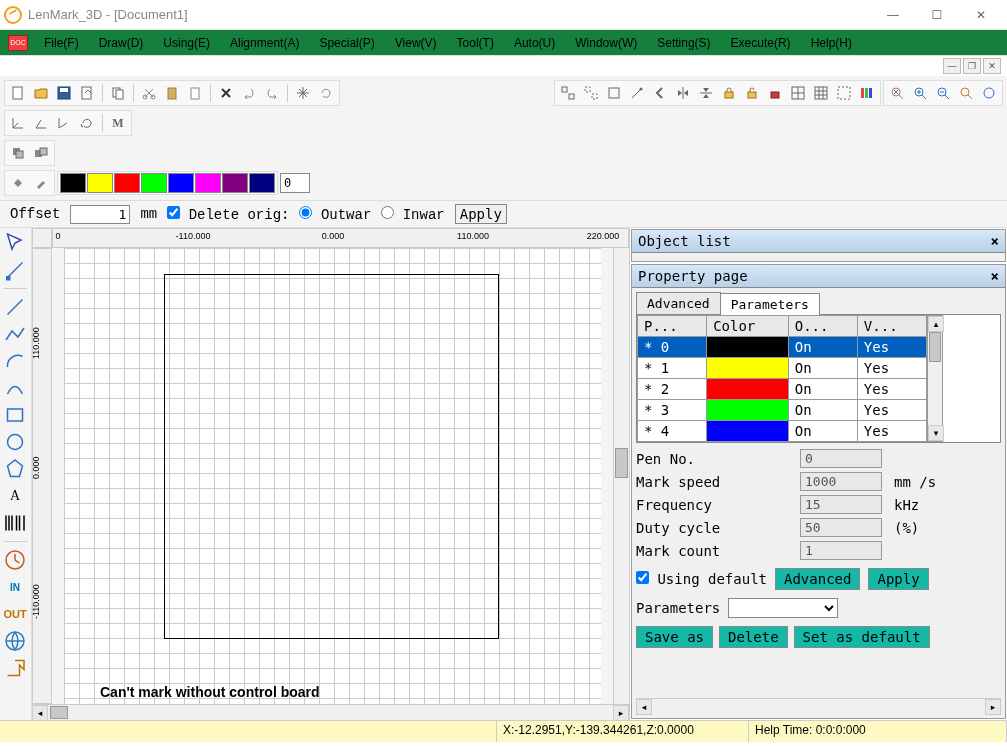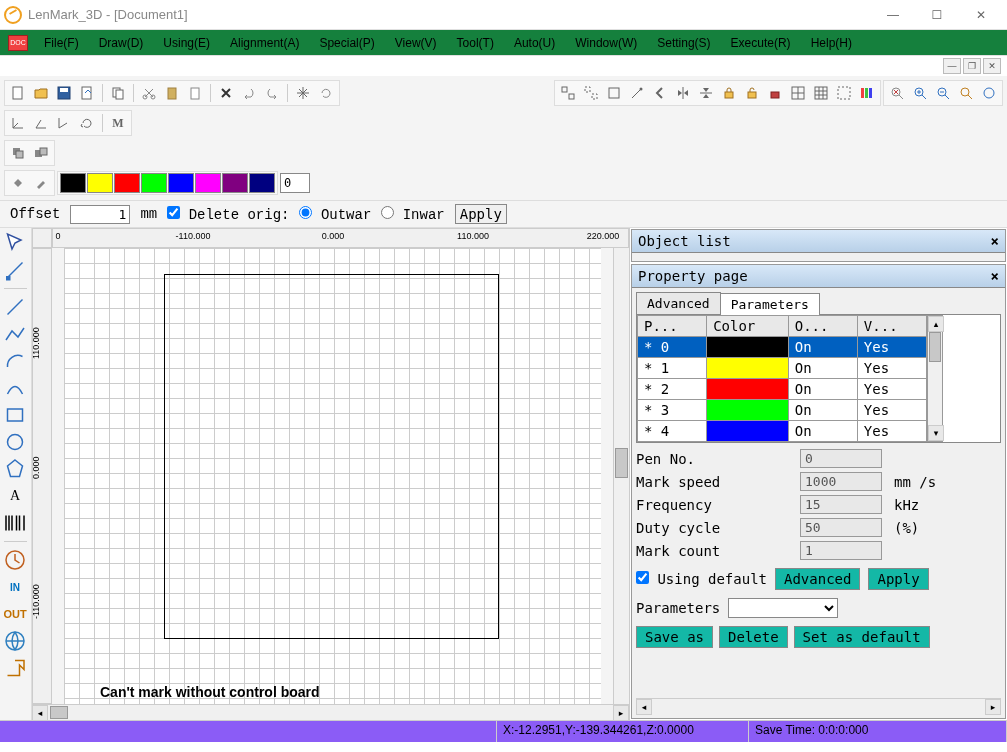--- a/index.html
+++ b/index.html
@@ -90,21 +90,21 @@
 .prop-grid { display: grid; grid-template-columns: 160px 90px 50px; gap: 4px 4px; align-items: center; font-family: monospace; font-size: 14px; margin-top: 6px; }
 .prop-grid input[type=text] { border: 1px solid #999; background: #e8e8e8; padding: 1px 4px; font-family: monospace; font-size: 13px; width: 82px; color: #555; }
 .prop-actions { display: flex; align-items: center; gap: 8px; margin-top: 8px; font-family: monospace; font-size: 14px; }
 .prop-actions button, .prop-actions2 button { border: 1px solid #888; background: #14b8a6; padding: 2px 8px; font-family: monospace; font-size: 14px; cursor: pointer; }
 .param-row2 { display: flex; align-items: center; gap: 8px; margin-top: 8px; font-family: monospace; font-size: 14px; }
 .param-row2 select { border: 1px solid #888; background: #fff; width: 110px; height: 20px; }
 .prop-actions2 { display: flex; gap: 6px; margin-top: 8px; }
 .panel-hscroll { height: 16px; background: #f0f0f0; border-top: 1px solid #ccc; display: flex; }
 
 
-.statusbar { height: 22px; border-top: 1px solid #ccc; background: #8b5cf6; display: flex; }
+.statusbar { height: 22px; border-top: 1px solid #ccc; background: #fef9c3; display: flex; }
 .status-cell { border-right: 1px solid #ccc; padding: 2px 6px; font-size: 12px; }
 .status-cell:first-child { width: 497px; }
 .status-cell:nth-child(2) { width: 252px; }
 .status-cell:last-child { flex: 1; }
 </style>
 </head>
 <body>
 
 <div class="titlebar">
   <div class="logo"></div>
@@ -639,14 +639,14 @@
      <div class="sb-btn">▸</div>
     </div>
    </div>
   </div>
  </div>
 </div>
 
 <div class="statusbar">
  <div class="status-cell"></div>
  <div class="status-cell">X:-12.2951,Y:-139.344261,Z:0.0000</div>
- <div class="status-cell">Save Time: 0:0:0:000</div>
+ <div class="status-cell">Help Time: 0:0:0:000</div>
 </div>
 
 </body></html>

